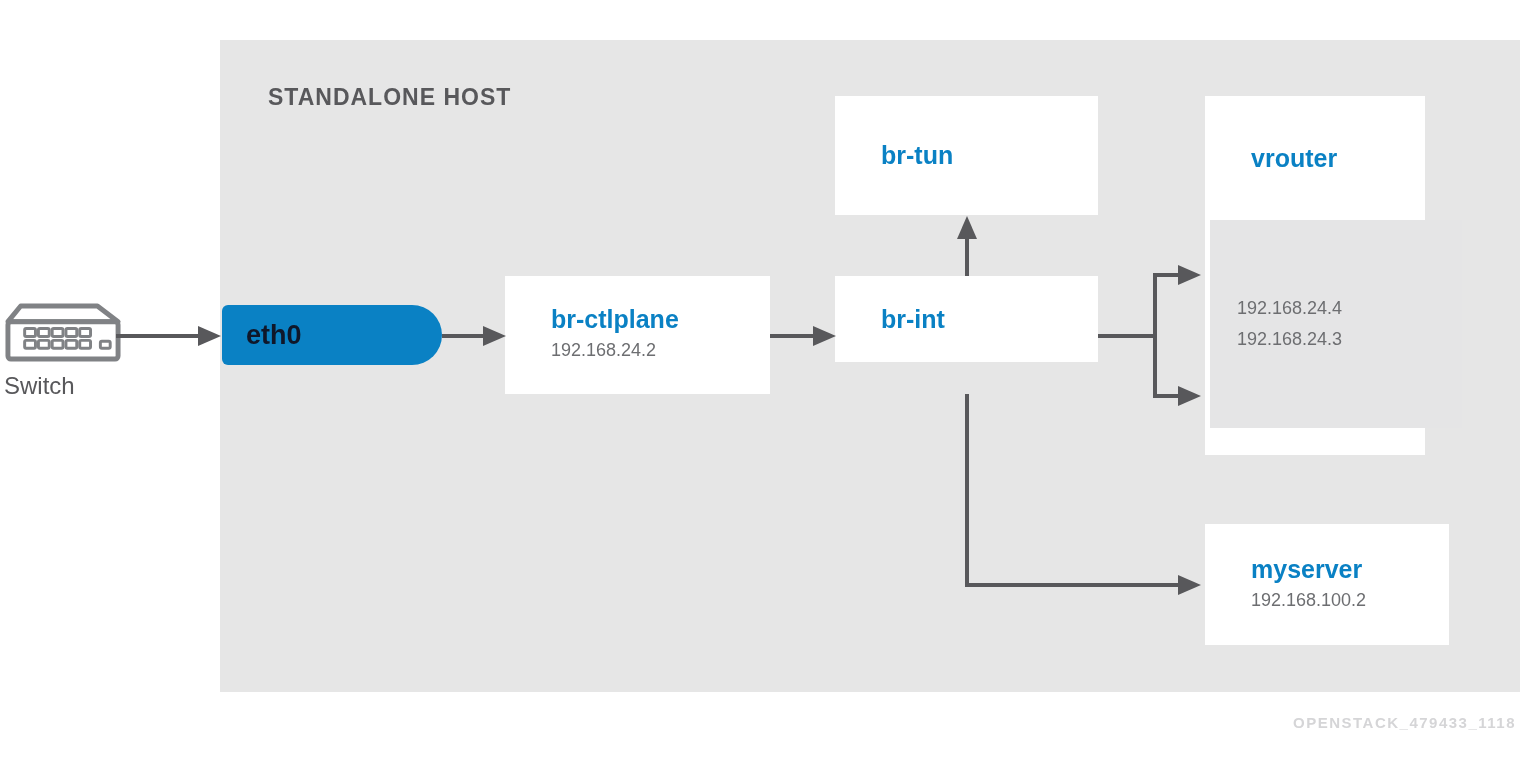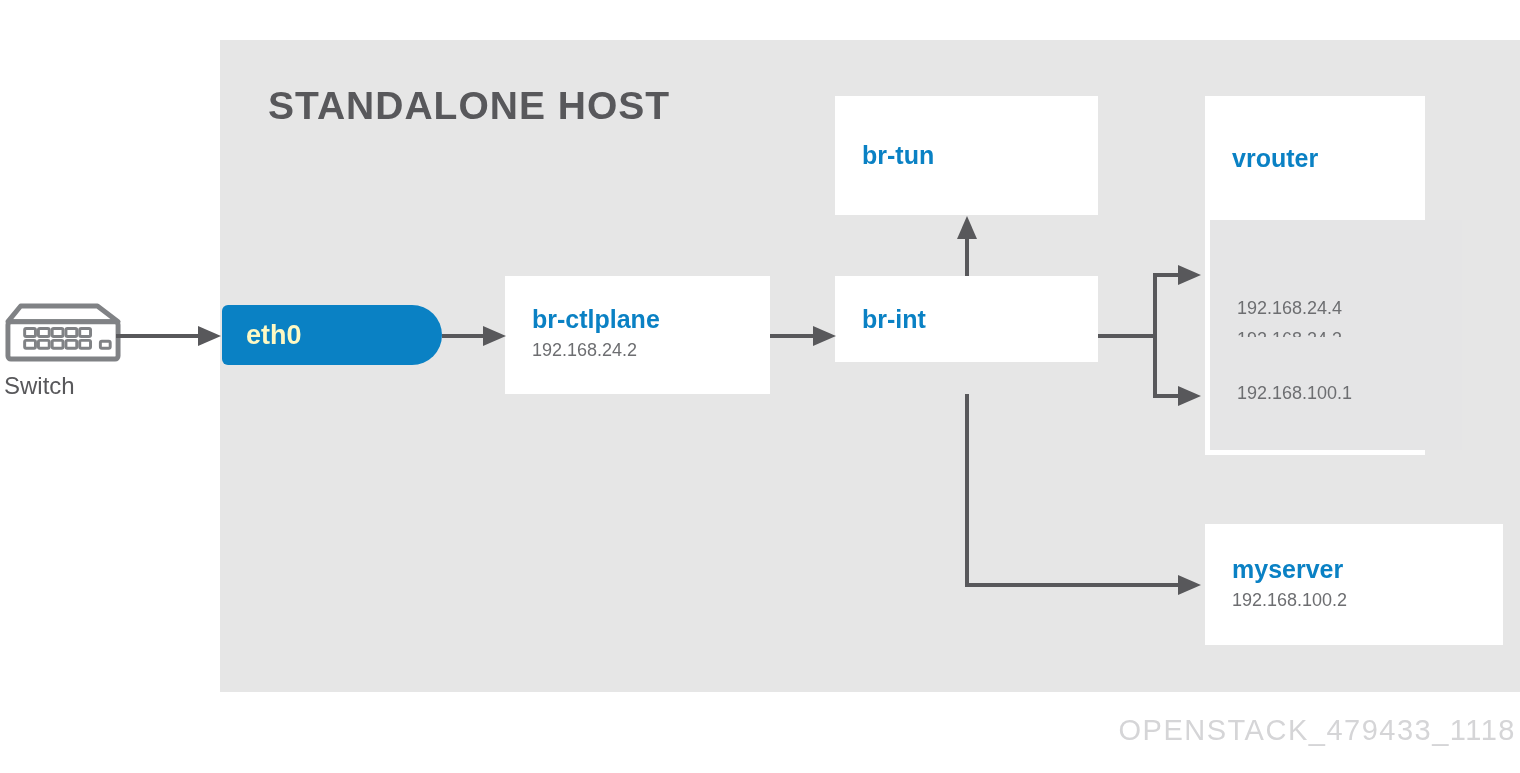--- a/index.html
+++ b/index.html
@@ -6,70 +6,70 @@
   .canvas{
     position:relative;width:1520px;height:773px;background:#ffffff;
     font-family:"Liberation Sans","DejaVu Sans",sans-serif;overflow:hidden;
   }
   .panel{
     position:absolute;left:220px;top:40px;width:1300px;height:652px;
     background:#e6e6e6;
   }
   .panel-title{
     position:absolute;left:268px;top:84px;
-    font-size:39px;font-weight:bold;letter-spacing:1px;color:#58585b;
+    font-size:23px;font-weight:bold;letter-spacing:1px;color:#58585b;
   }
   .node{position:absolute;background:#ffffff;box-sizing:border-box;}
   .node .label{
     font-size:25px;font-weight:bold;color:#0a81c4;line-height:31px;
   }
   .node .ip{
     font-size:18px;color:#6d6e71;line-height:31px;
   }
-  .pad{padding-left:27px;}
+  .pad{padding-left:46px;}
   .vcenter{display:flex;flex-direction:column;justify-content:center;height:100%;}
 
   .eth0{
     position:absolute;left:222px;top:305px;width:220px;height:60px;
     background:#0a81c4;border-radius:6px 30px 30px 6px;
     display:flex;align-items:center;
   }
-  .eth0 .label{color:#fef9c3;font-size:27px;font-weight:bold;padding-left:24px;}
+  .eth0 .label{color:#0f172a;font-size:27px;font-weight:bold;padding-left:24px;}
 
   .br-ctlplane{left:505px;top:276px;width:265px;height:118px;}
   .br-tun{left:835px;top:96px;width:263px;height:119px;}
   .br-int{left:835px;top:276px;width:263px;height:86px;}
 
   .vrouter{left:1205px;top:96px;width:220px;height:359px;}
   .vrouter-title{height:124px;display:flex;align-items:center;}
   .subbox{
     position:absolute;left:5px;width:252px;background:#e5e5e6;box-sizing:border-box;
     display:flex;flex-direction:column;justify-content:center;
   }
   .subbox .ip{padding-left:27px;}
   .subbox1{top:124px;height:208px;}
   .subbox2{top:241px;height:113px;}
 
-  .myserver{left:1205px;top:524px;width:298px;height:121px;}
+  .myserver{left:1205px;top:524px;width:244px;height:121px;}
 
   .switch-wrap{position:absolute;left:4px;top:302px;width:118px;}
   .switch-label{
     margin-top:6px;font-size:24px;color:#58585b;
   }
 
   .connectors{
     position:absolute;left:0;top:0;width:1520px;height:773px;
     pointer-events:none;
   }
   .connectors line,.connectors polyline{stroke:#58585b;stroke-width:4;fill:none;}
   .connectors polygon{fill:#58585b;stroke:none;}
 
   .watermark{
     position:absolute;right:4px;top:714px;
-    font-size:29px;letter-spacing:1.5px;color:#d5d5d7;
+    font-size:15px;letter-spacing:1.5px;color:#d5d5d7;font-weight:bold;
   }
 </style>
 </head>
 <body>
 
 <div class="canvas">
 
   <div class="panel"></div>
 
   <div class="panel-title">STANDALONE HOST</div>
@@ -119,23 +119,20 @@
   </div>
 
   <div class="node vrouter">
     <div class="vrouter-title pad">
       <div class="label">vrouter</div>
     </div>
     <div class="subbox subbox1">
       <div class="ip">192.168.24.4</div>
       <div class="ip">192.168.24.3</div>
     </div>
-    <div class="subbox subbox2">
-      <div class="ip">192.168.100.1</div>
-    </div>
   </div>
 
   <div class="node myserver">
     <div class="vcenter pad">
       <div class="label">myserver</div>
       <div class="ip">192.168.100.2</div>
     </div>
   </div>
 
   <svg class="connectors" viewBox="0 0 1520 773">

